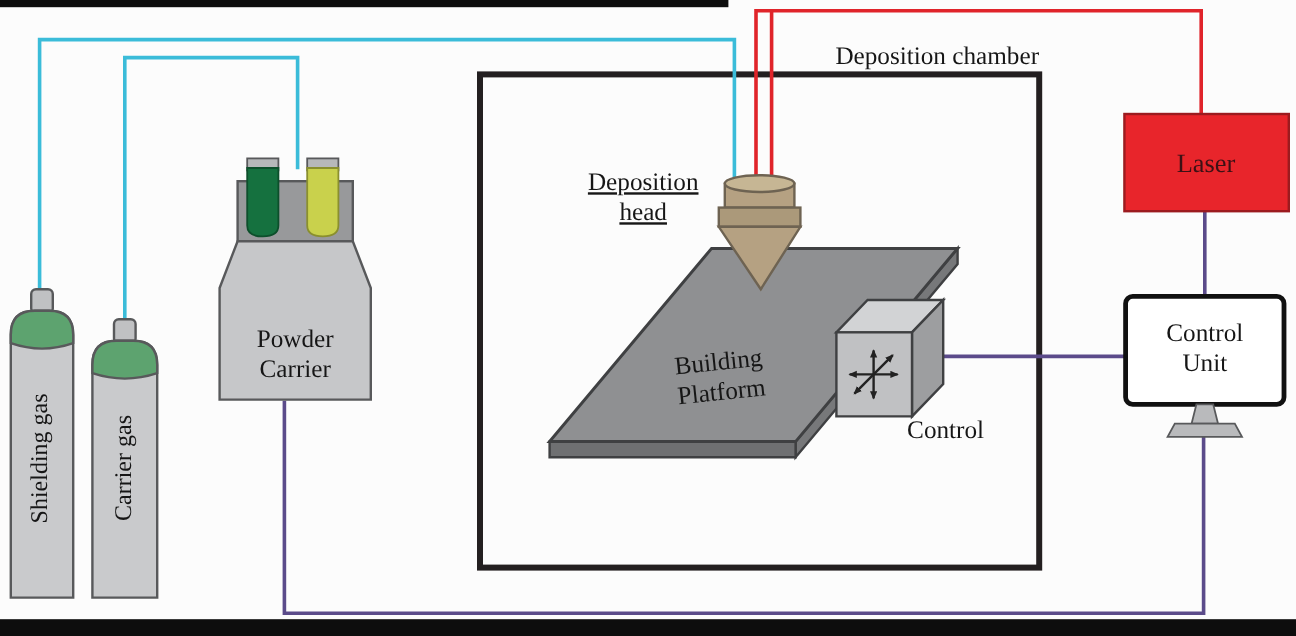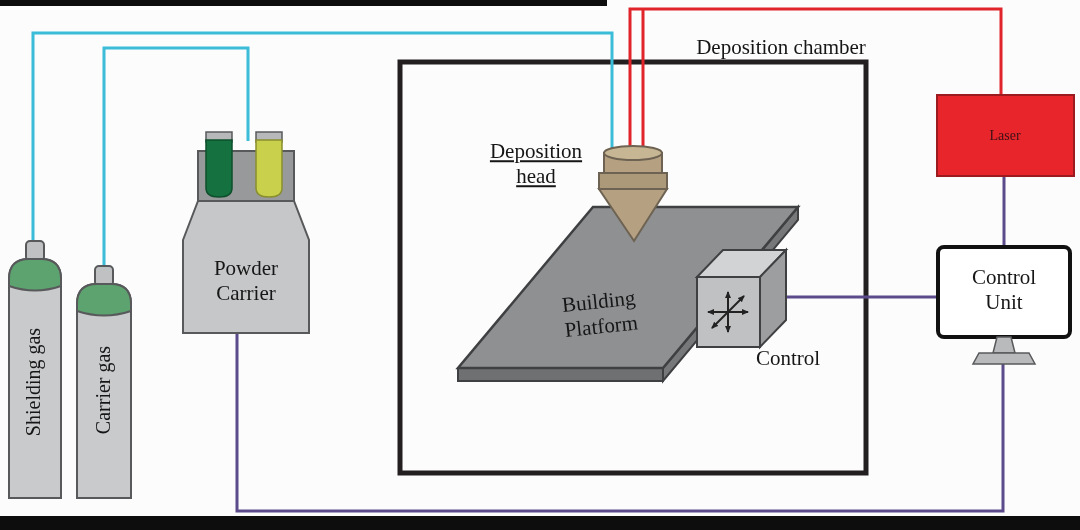--- a/index.html
+++ b/index.html
@@ -9,21 +9,21 @@
     font-family:"Liberation Serif","DejaVu Serif",serif;
   }
   svg.layer{position:absolute;left:0;top:0;width:1080px;height:530px;}
   .lbl{
     position:absolute;transform:translate(-50%,-50%);
     text-align:center;color:#161616;font-size:21px;line-height:1.18;
     white-space:nowrap;pointer-events:none;
   }
   .lbl.rot{transform:translate(-50%,-50%) rotate(-90deg);font-size:20px;}
   .lbl.tilt{transform:translate(-50%,-50%) rotate(-6deg);}
-  .lbl.laser-text{color:#3d1115;font-size:14px;}
+  .lbl.laser-text{color:#3d1115;font-size:22px;}
 </style>
 </head>
 <body>
 
 <div class="canvas">
 
   <svg class="layer" viewBox="0 0 1080 530">
     <defs>
       <marker id="arr" markerWidth="8" markerHeight="8" refX="6" refY="3" orient="auto-start-reverse" markerUnits="userSpaceOnUse">
         <path d="M0,0 L7,3 L0,6 Z" fill="#222"></path>
@@ -102,21 +102,21 @@
       <rect x="938" y="247" width="132" height="90" rx="6" fill="#ffffff" stroke="#111111" stroke-width="4"></rect>
       <polygon points="997,337 1011,337 1015,353 993,353" fill="#b9babc" stroke="#58595b" stroke-width="1.5"></polygon>
       <polygon points="979,353 1029,353 1035,364 973,364" fill="#b9babc" stroke="#58595b" stroke-width="1.5"></polygon>
     </g>
   </svg>
 
   <div class="lbl rot" style="left:34px;top:382px;">Shielding gas</div>
 
   <div class="lbl rot" style="left:104px;top:390px;">Carrier gas</div>
 
-  <div class="lbl" style="left:246px;top:281px;">
+  <div class="lbl" style="left:246px;top:295px;">
     <div>Powder</div>
     <div>Carrier</div>
   </div>
 
   <div class="lbl" style="left:781px;top:47px;">Deposition chamber</div>
 
   <div class="lbl" style="left:536px;top:164px;text-decoration:underline;">
     <div>Deposition</div>
     <div>head</div>
   </div>

